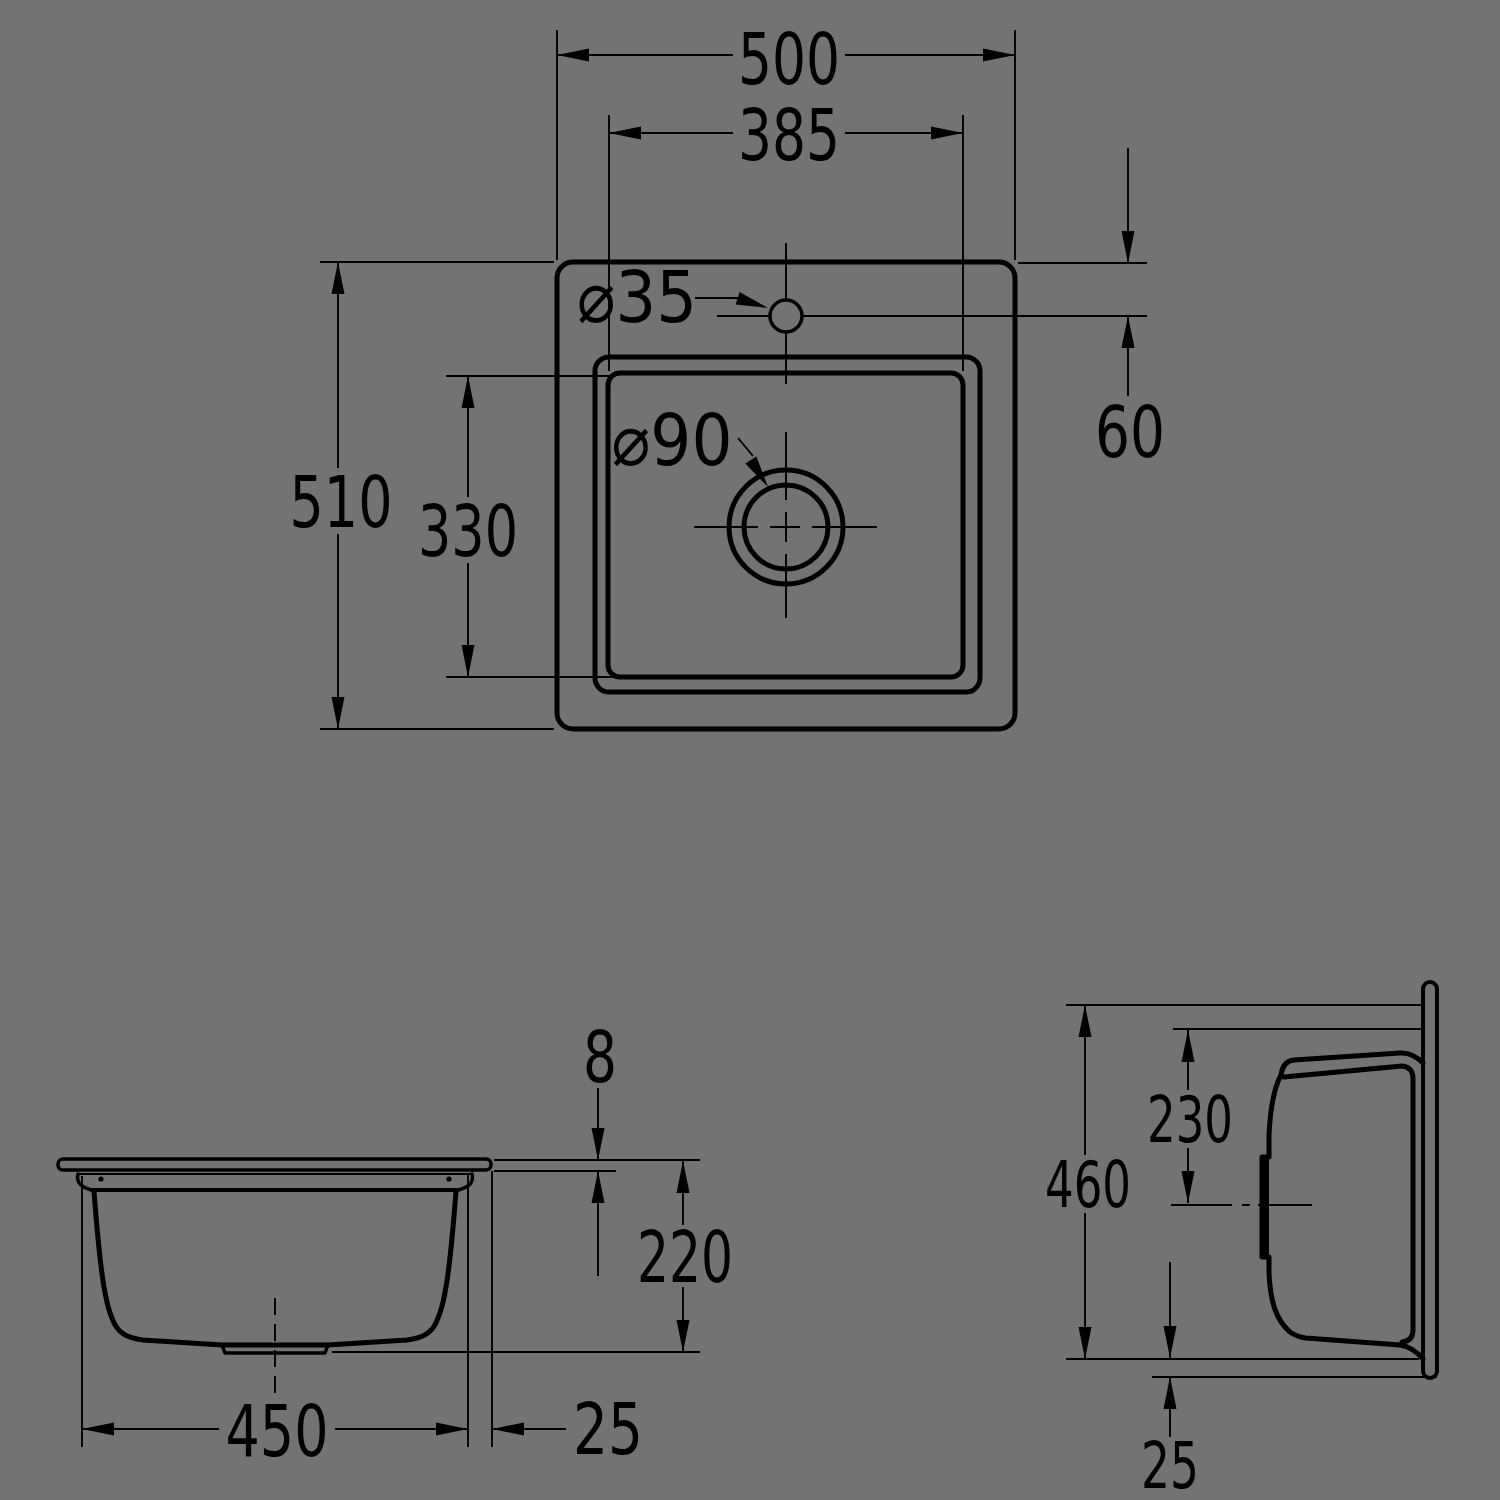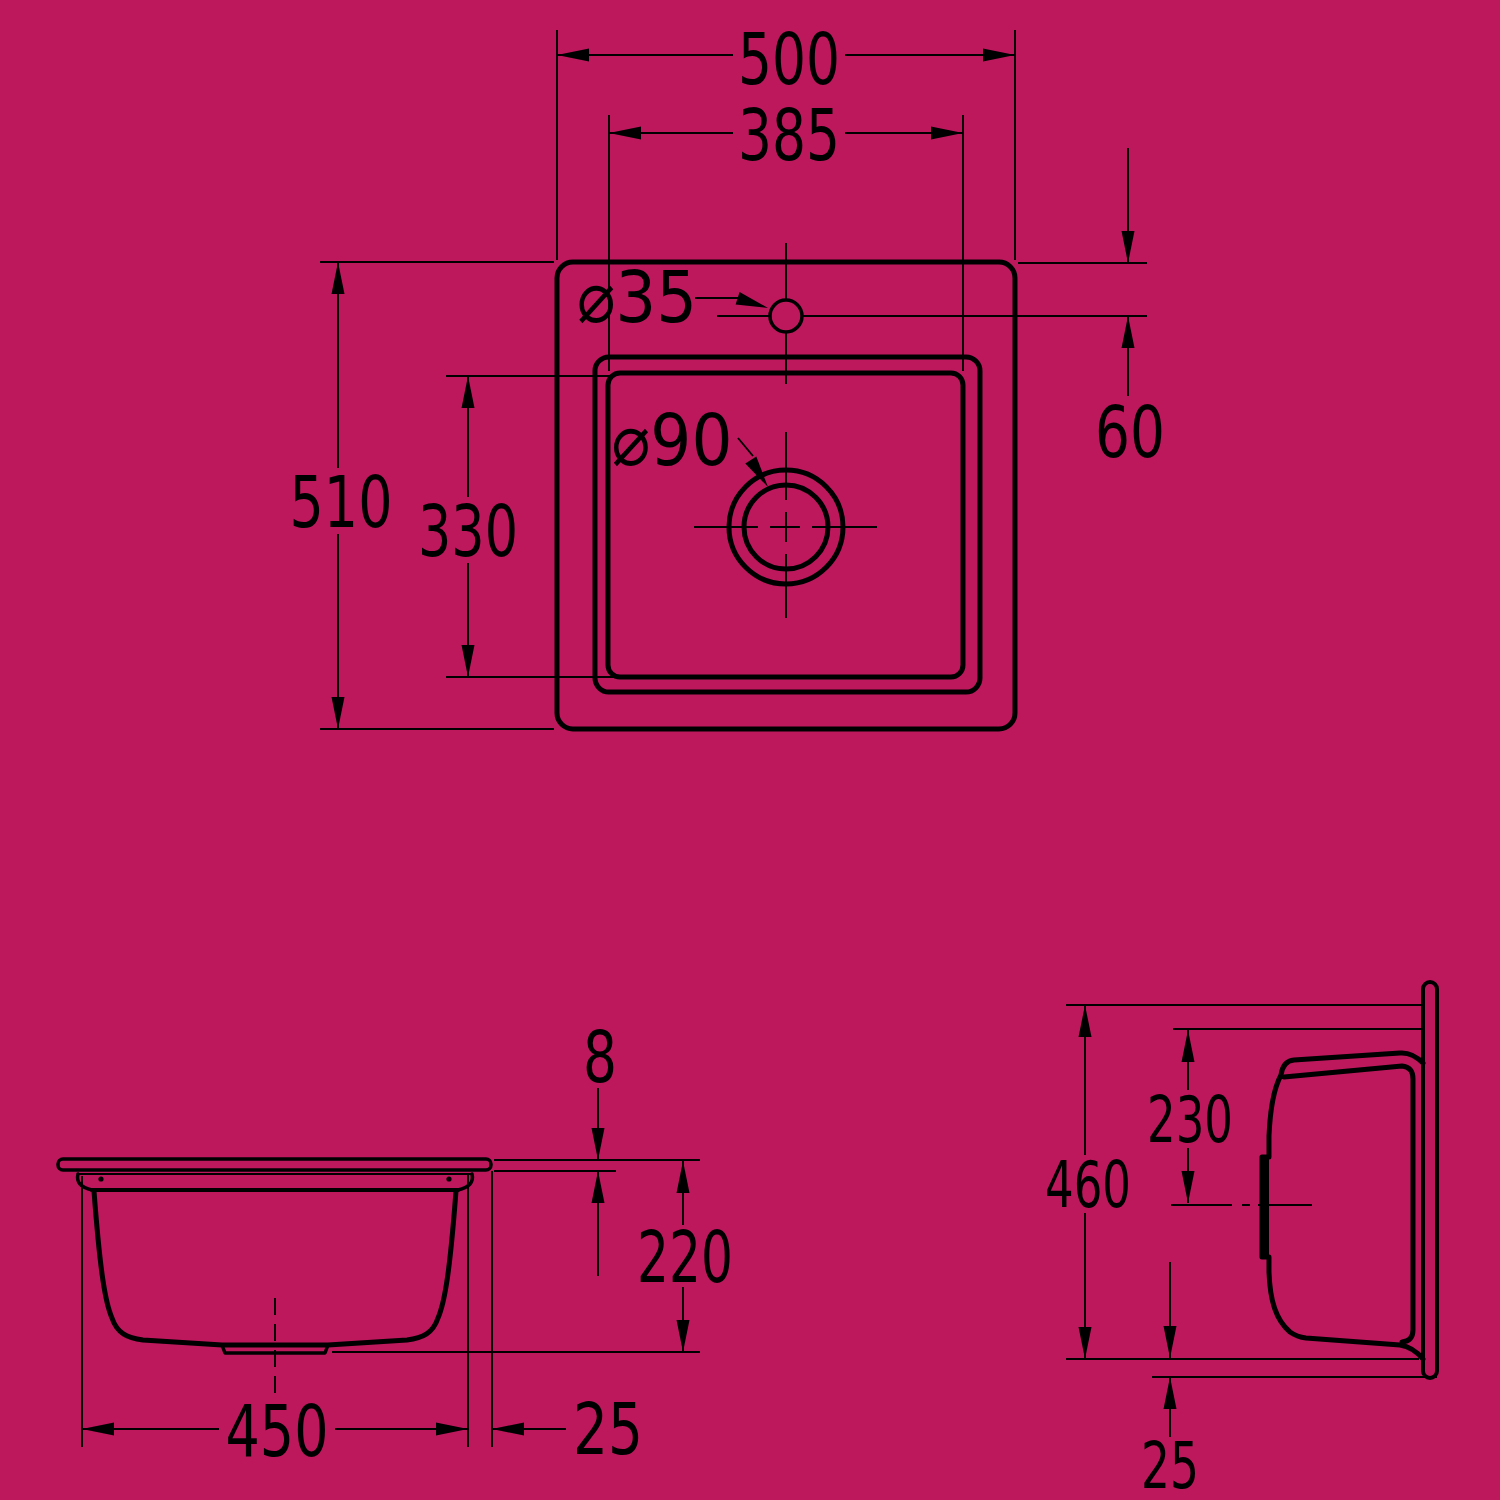--- a/index.html
+++ b/index.html
@@ -1,16 +1,16 @@
 <!DOCTYPE html>
 <html><head>
 <meta charset="utf-8">
 <style>
   html,body{margin:0;padding:0;background:#fff;}
-  .stage{width:1500px;height:1500px;background:#be185d;position:relative;overflow:hidden;}
+  .stage{width:1500px;height:1500px;background:#737373;position:relative;overflow:hidden;}
   svg{display:block;}
   .obj   {fill:none;stroke:#000;stroke-width:5;stroke-linecap:round;stroke-linejoin:round;}
   .obj4  {fill:none;stroke:#000;stroke-width:4;stroke-linecap:round;stroke-linejoin:round;}
   .obj35 {fill:none;stroke:#000;stroke-width:3.5;stroke-linecap:round;stroke-linejoin:round;}
   .thin  {fill:none;stroke:#000;stroke-width:1.9;stroke-linecap:butt;}
   .dash  {stroke-dasharray:17 9;}
   .arrow {fill:#000;stroke:none;}
   .dot   {fill:#000;stroke:none;}
   text{font-family:"DejaVu Sans","Liberation Sans",sans-serif;fill:#000;}
   .dim  {font-size:71px;text-anchor:middle;}

